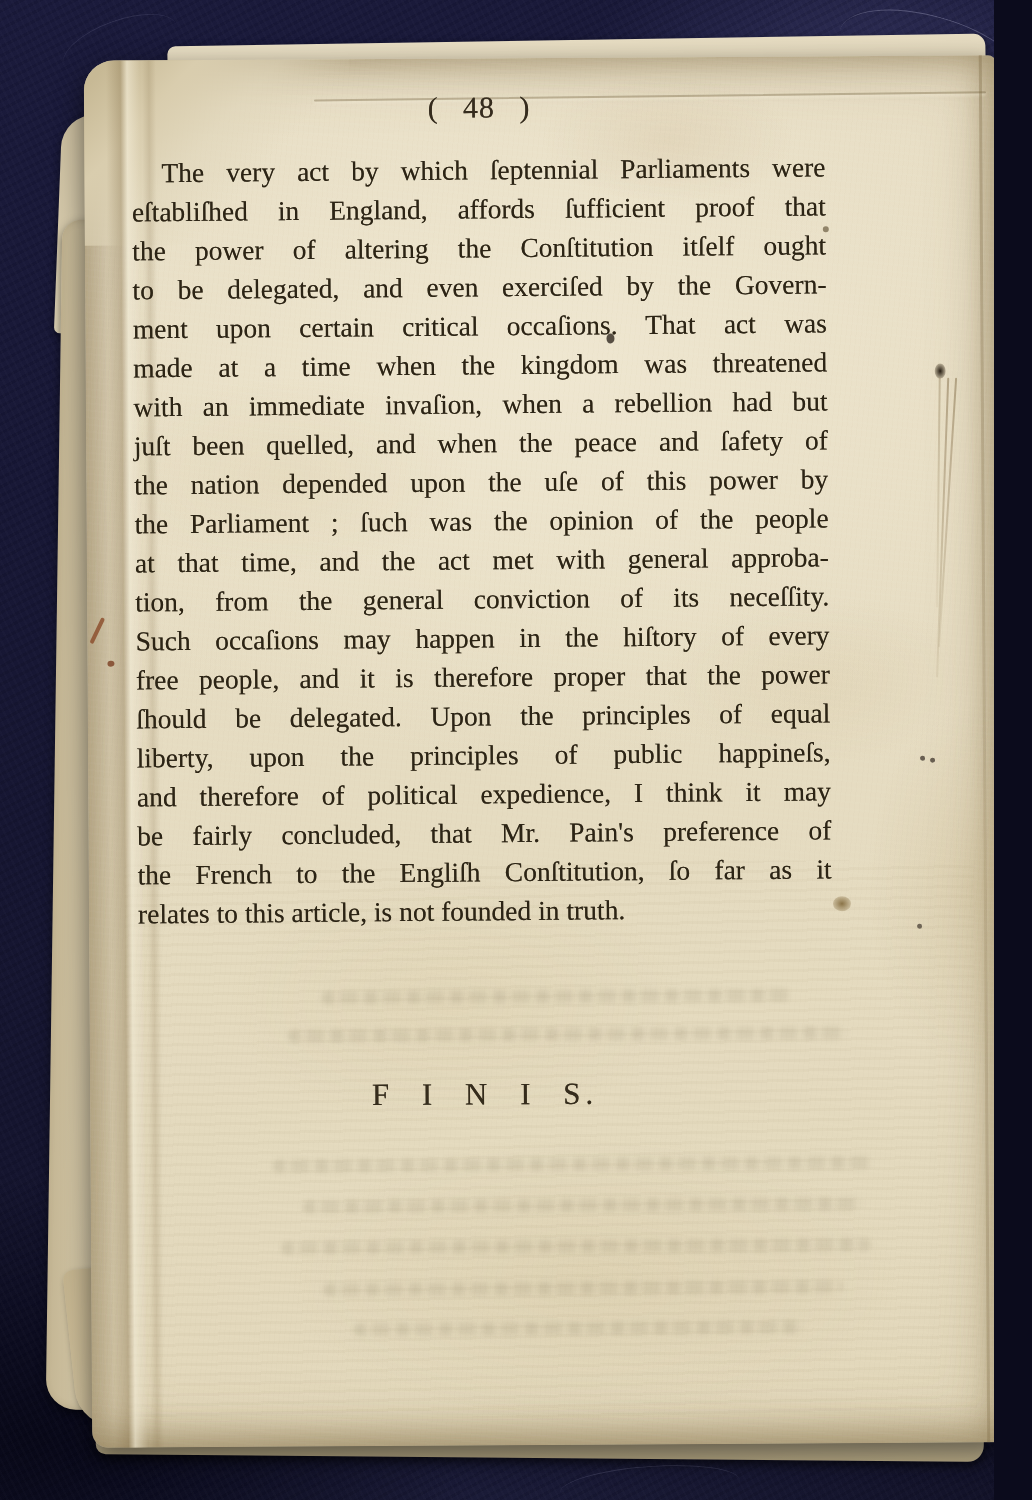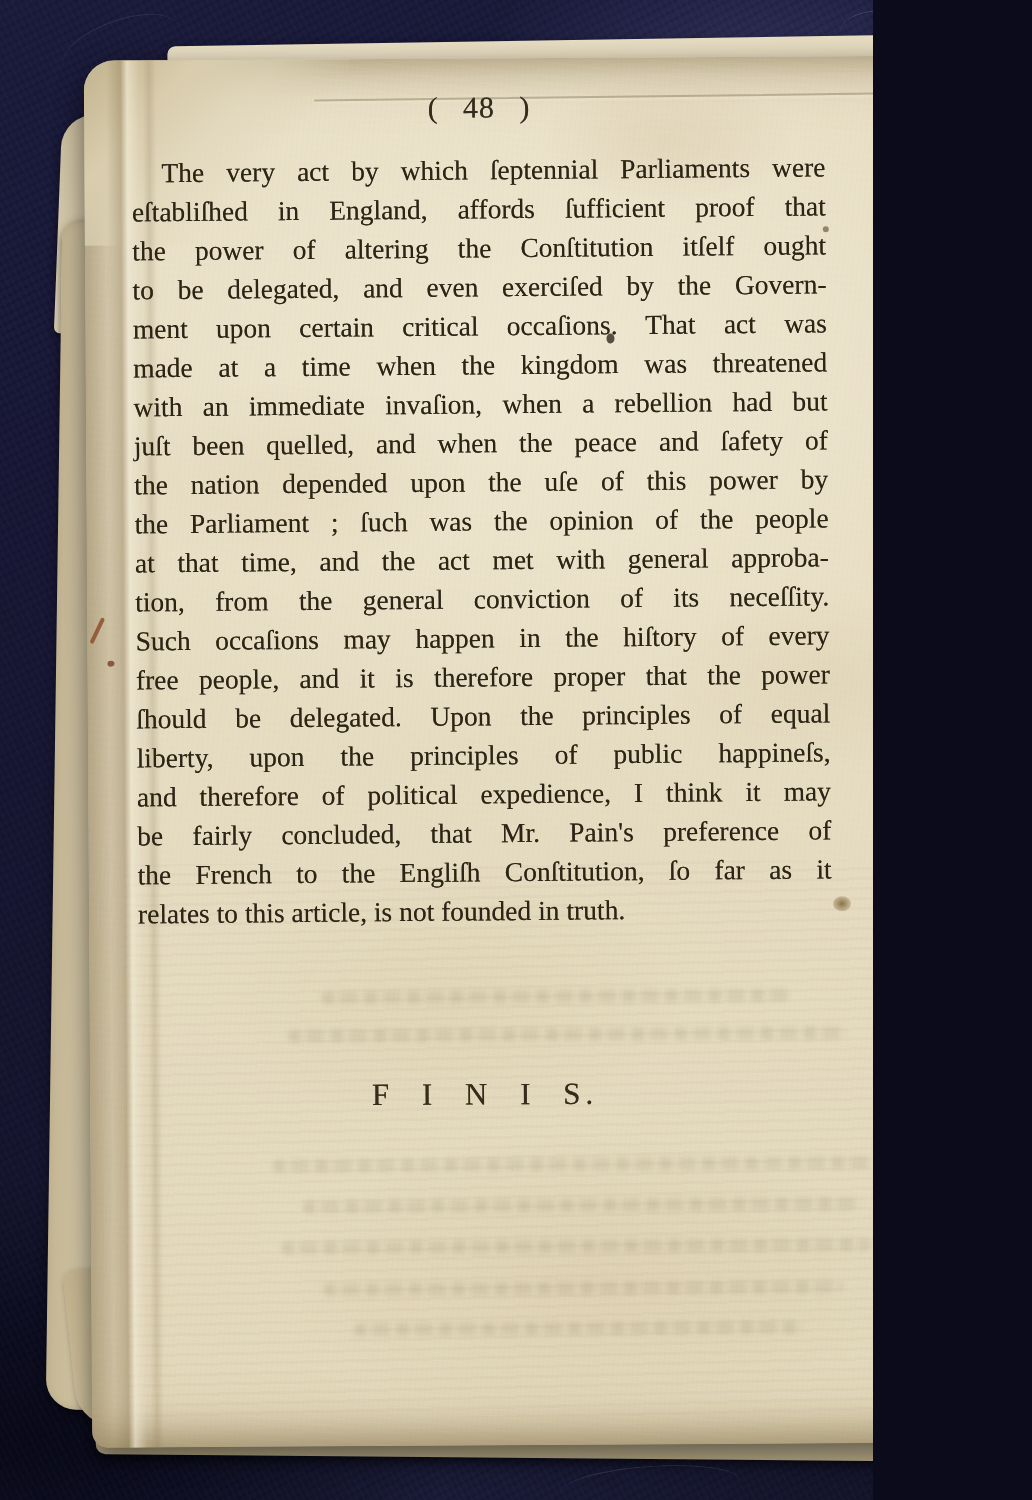--- a/index.html
+++ b/index.html
@@ -1,17 +1,17 @@
 <!DOCTYPE html>
 <html style="--paper: #e7dec6; --ink: #2c2415;"><head>
 <meta charset="utf-8">
 <style>
   html,body { margin:0; padding:0; background:#0b0b1c; }
   .scene {
-    position:relative; width:873px; height:1500px; overflow:hidden;
+    position:relative; width:994px; height:1500px; overflow:hidden;
     font-family:"Liberation Serif", serif;
     background:#15152f;
   }
   
   .fabric {
     position:absolute; inset:0;
     background:
       radial-gradient(ellipse 420px 260px at 88% 6%, rgba(70,70,120,0.55), transparent 70%),
       radial-gradient(ellipse 500px 300px at 96% 30%, rgba(55,55,100,0.35), transparent 70%),
       radial-gradient(ellipse 600px 380px at 4% 96%, rgba(0,0,10,0.6), transparent 70%),

